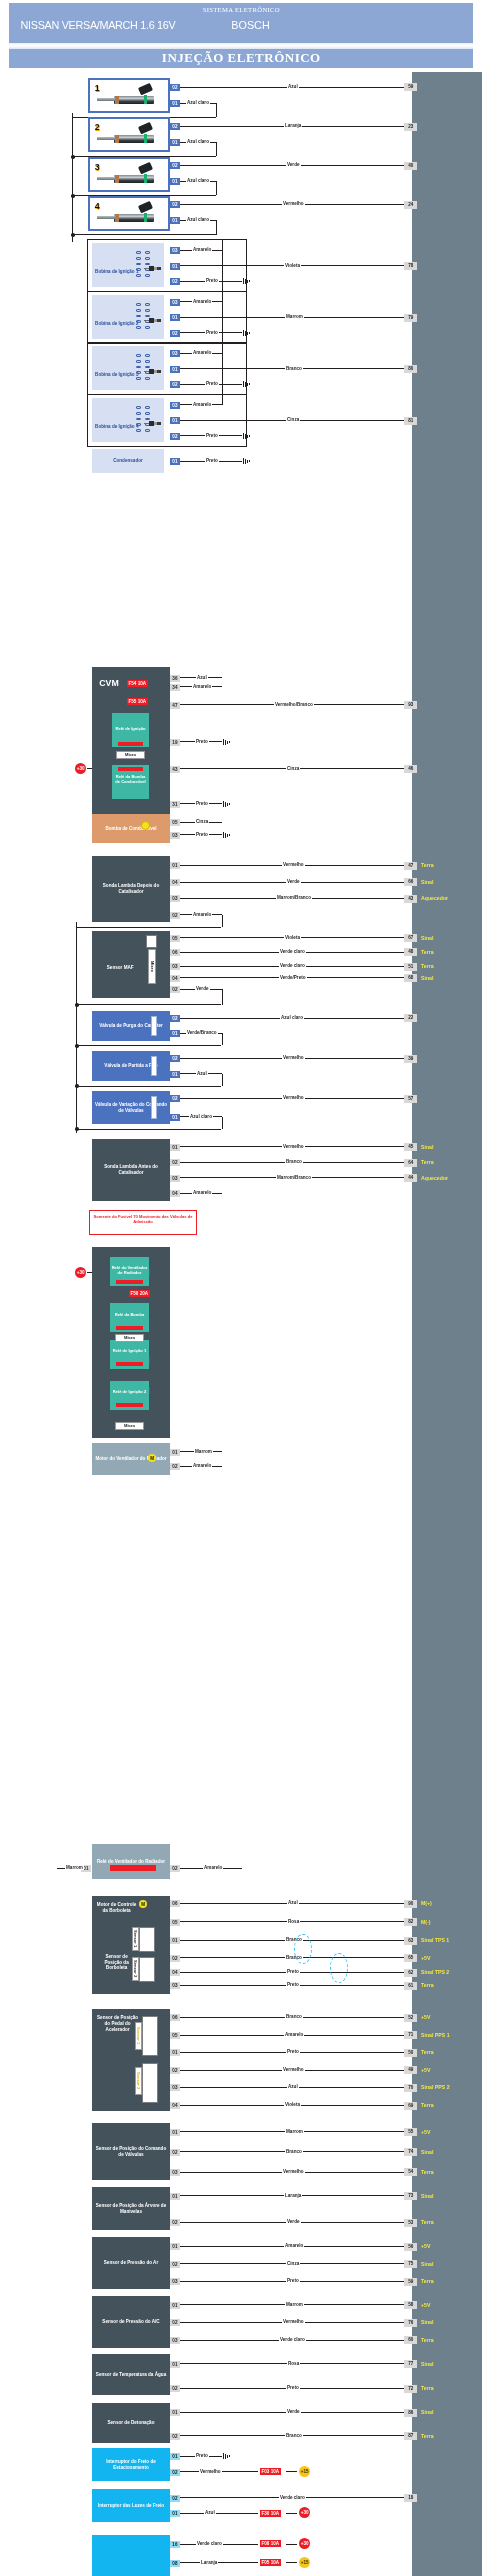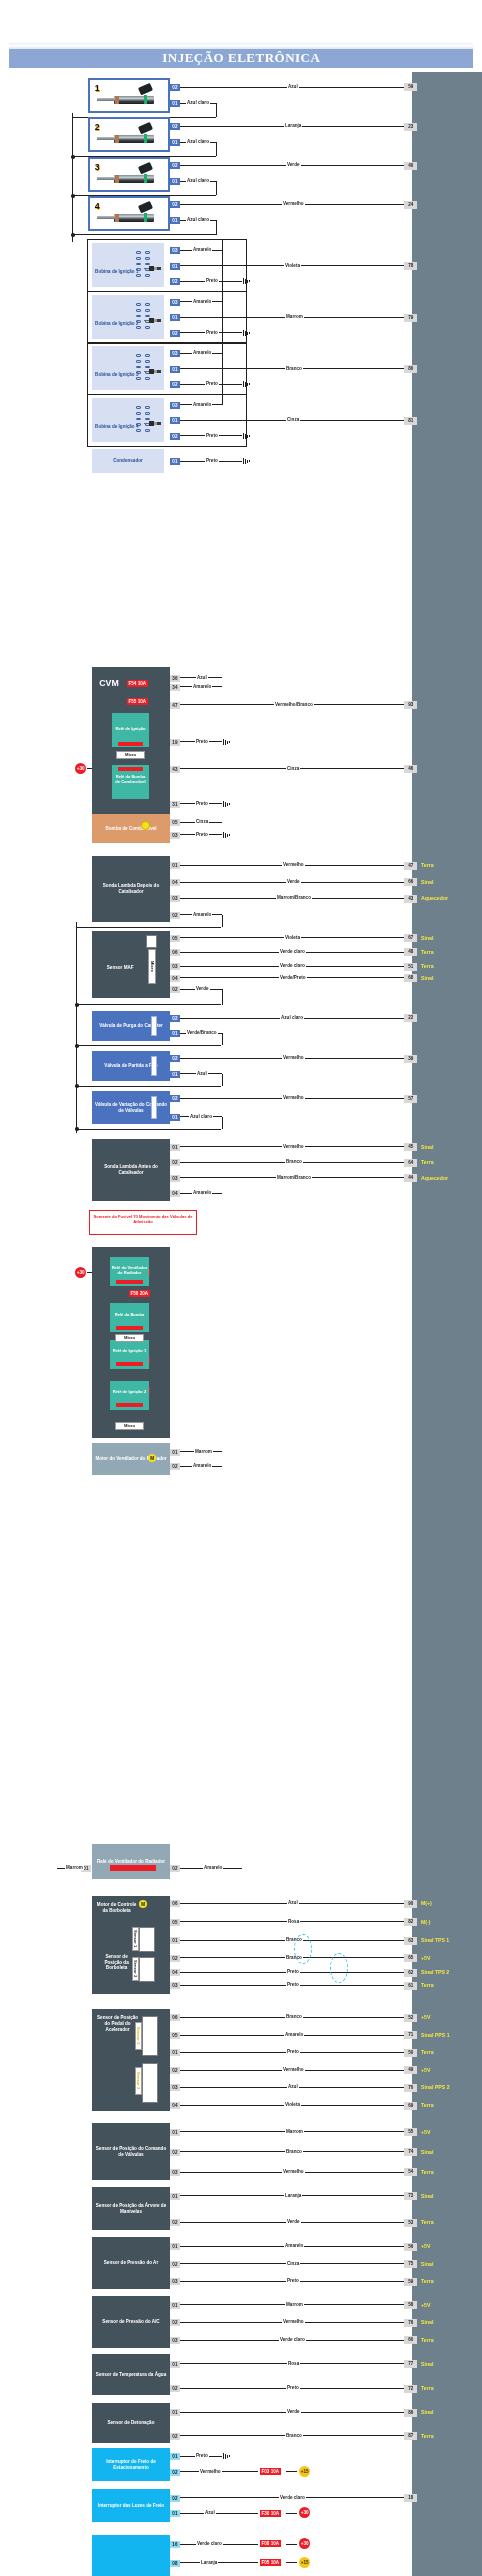--- a/index.html
+++ b/index.html
@@ -251,23 +251,28 @@
   .shield {
     position:absolute; border:1px dashed #29c3f0; border-radius:50%;
     background:transparent;
   }
 </style>
 </head>
 <body>
 
 <div class="page">
 
+  <div class="hdr">
+    <div class="hdr-sub">SISTEMA ELETRÔNICO</div>
+    <div class="hdr-main">NISSAN  VERSA/MARCH 1.6 16V</div>
+    <div class="hdr-brand">BOSCH</div>
+  </div>
   <div class="hdr-gap"></div>
   <div class="hdr-title">
-    <span>INJEÇÃO ELETRÔNICA</span>
+    <span>INJEÇÃO ELETRÔNICO</span>
   </div>
 
   <div class="ecu-col" id="ecuCol" style="top:72px; height:2875px;"></div>
 
   <div id="content">
       <div class="inj" style="left:88px; top:78px; width:82px; height:35px;">
         <div class="inj-in">
           <div class="inj-no">1</div>
           <div class="inj-body" style="left:24px;top:15.5px;width:40px;height:8.2px;"></div>
           <div class="inj-tip" style="left:7.2px;top:17.5px;width:18.5px;height:3.6px;"></div>

